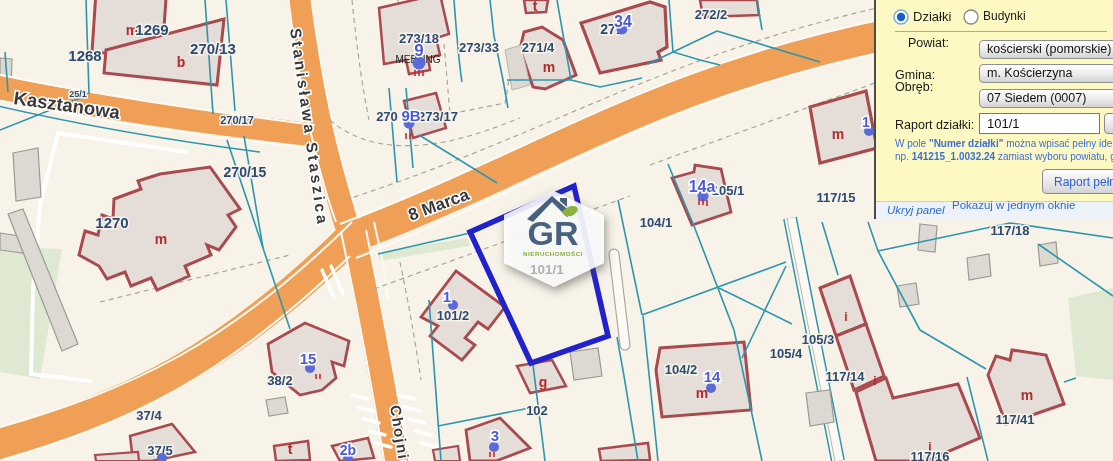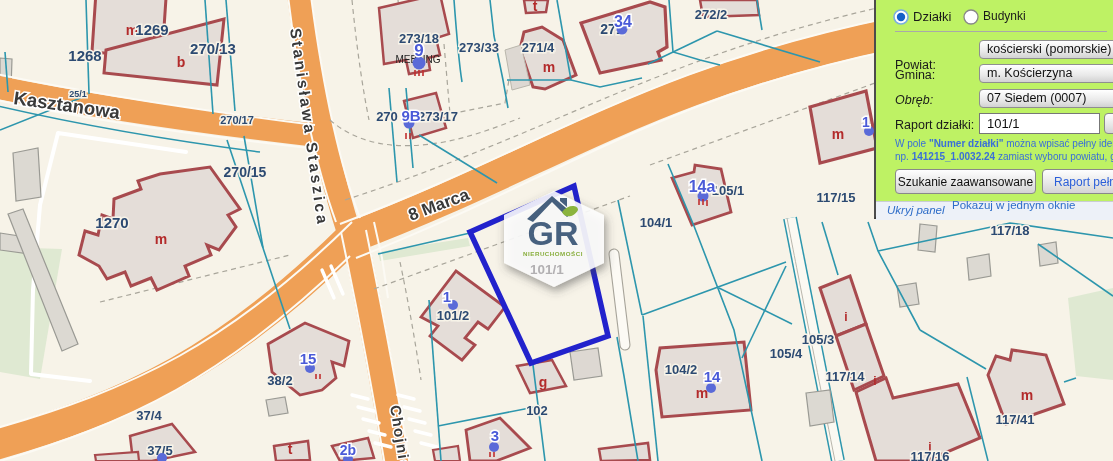--- a/index.html
+++ b/index.html
@@ -1,18 +1,18 @@
 <!DOCTYPE html>
 <html><head>
 <meta charset="utf-8">
 <style>
 html,body{margin:0;padding:0;background:#fff;}
 .page{position:relative;width:1113px;height:461px;overflow:hidden;font-family:"Liberation Sans",sans-serif;background:#f7f3e8;}
 .page svg{position:absolute;left:0;top:0;}
-.panel{position:absolute;left:874px;top:0;width:239px;height:219px;background:#bef264;border-left:2px solid #4c4c4c;border-bottom:3px solid #3c3c3c;box-sizing:border-box;font-family:"Liberation Sans",sans-serif;}
+.panel{position:absolute;left:874px;top:0;width:239px;height:219px;background:#fef9c3;border-left:2px solid #4c4c4c;border-bottom:3px solid #3c3c3c;box-sizing:border-box;font-family:"Liberation Sans",sans-serif;}
 .prow{position:absolute;left:19px;font-size:12.5px;color:#1a1a1a;}
 .psel{position:absolute;left:103px;height:19px;border:1px solid #8f8f8f;border-radius:4px;background:linear-gradient(#ffffff,#e9e9e9 60%,#d2d2d2);font-size:12.5px;color:#111;padding:1px 0 0 7px;box-sizing:border-box;width:140px;white-space:nowrap;overflow:hidden;}
 .hint{position:absolute;left:19px;color:#3a6fd8;font-size:10px;white-space:nowrap;}
 .btn{position:absolute;height:25px;border:1px solid #898989;border-radius:4px;background:linear-gradient(#fefefe,#e8e8e8 55%,#d4d4d4);font-size:12px;white-space:nowrap;overflow:hidden;color:#111;text-align:center;line-height:24px;box-sizing:border-box;}
 .lnk{position:absolute;color:#2e6dc8;font-size:11.5px;}
 </style>
 </head>
 <body>
 <div class="page">
 <svg width="1113" height="461" viewBox="0 0 1113 461">
@@ -337,38 +337,37 @@
       </svg>
  <div class="prow" style="left:37px;top:9px;font-size:13px;">Działki</div>
 
  <svg style="position:absolute;left:87px;top:9px;" width="16" height="16">
         <circle cx="8" cy="8" r="7" fill="#fff" stroke="#888" stroke-width="1.3"></circle>
       </svg>
  <div class="prow" style="left:107px;top:9px;font-size:12px;">Budynki</div>
 
  <div style="position:absolute;left:19px;top:31px;width:212px;height:1px;background:#a9a9a9;"></div>
 
- <div class="prow" style="top:58px;">Powiat:</div>
+ <div class="prow" style="top:36px;margin-left:13px;">Powiat:</div>
  <div class="psel" style="top:40px;">kościerski (pomorskie)</div>
 
  <div class="prow" style="top:68px;text-align:center;">Gmina:</div>
  <div class="psel" style="top:64px;">m. Kościerzyna</div>
 
- <div class="prow" style="top:93px;font-style:italic;">Obręb:</div>
+ <div class="prow" style="top:80px;">Obręb:</div>
  <div class="psel" style="top:89px;">07 Siedem (0007)</div>
 
  <div class="prow" style="top:118px;">Raport działki:</div>
  <div style="position:absolute;left:103px;top:113px;width:121px;height:21px;border:1px solid #777;background:#fff;font-size:13px;color:#111;padding:2px 0 0 7px;box-sizing:border-box;">101/1</div>
 
  <div class="btn" style="left:228px;top:113px;width:40px;height:21px;line-height:19px;font-weight:bold;font-size:13px;">Sz</div>
 
  <div class="hint" style="top:138px;">W pole <b>"Numer działki"</b> można wpisać pełny identyfik</div>
  <div class="hint" style="top:151px;">np. <b>141215_1.0032.24</b> zamiast wyboru powiatu, gmin</div>
 
- <div class="btn" style="left:19px;top:169px;width:141px;">Szukanie zaawansowane</div>
 
  <div class="btn" style="left:166px;top:169px;width:160px;color:#2b5fd9;text-align:left;padding-left:11px;">Raport pełny</div>
 
  <div style="position:absolute;left:0;top:201px;width:239px;height:18px;background:#edf1f8;border-top:1px solid #c9cdd4;"></div>
  <div class="lnk" style="left:11px;top:204px;font-style:italic;">Ukryj panel</div>
  <div class="lnk" style="left:76px;top:199px;">Pokazuj w jednym oknie</div>
 </div>
 </div>
 
 </body></html>

